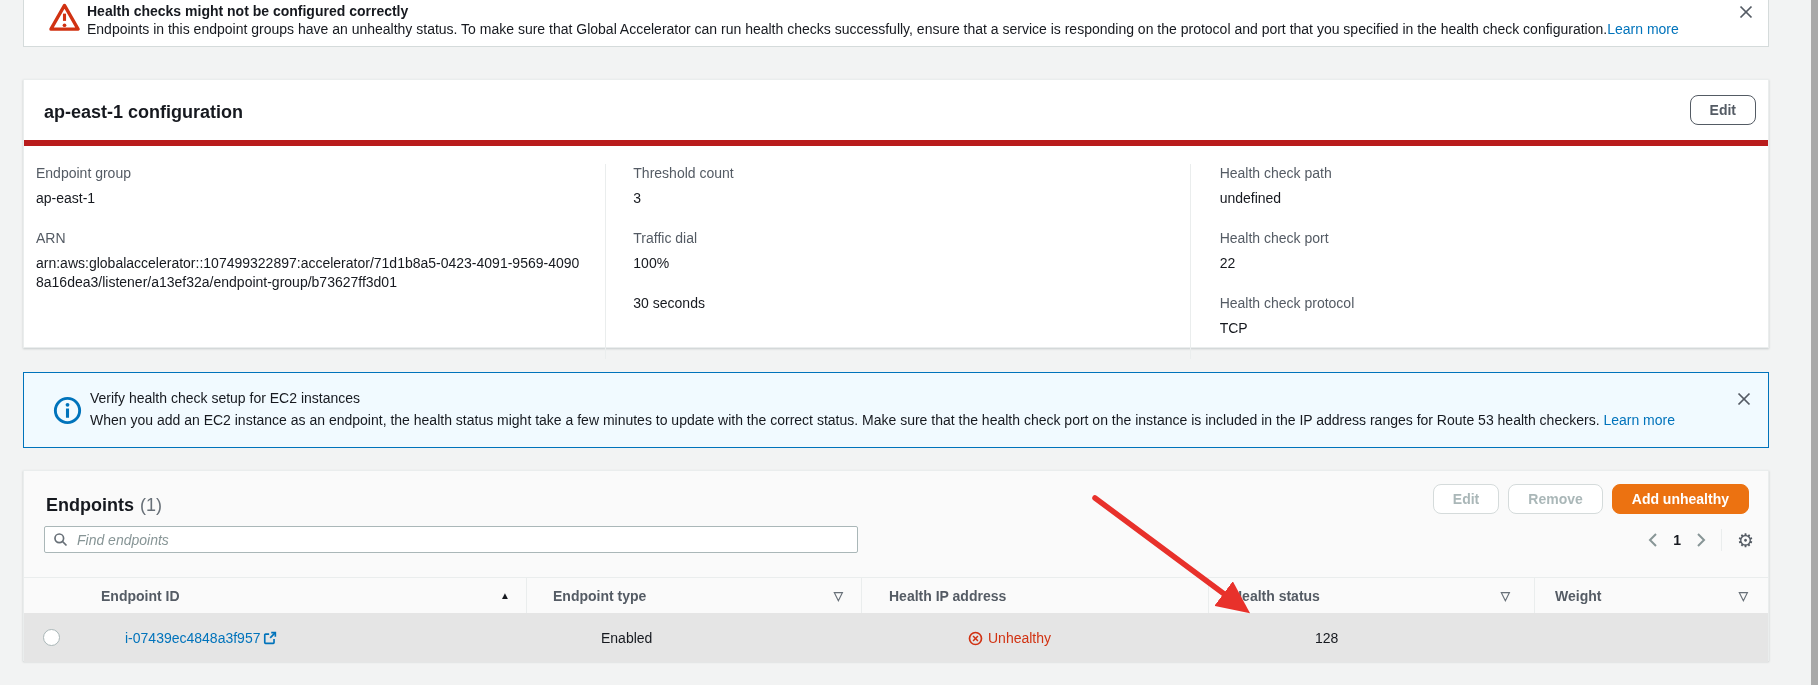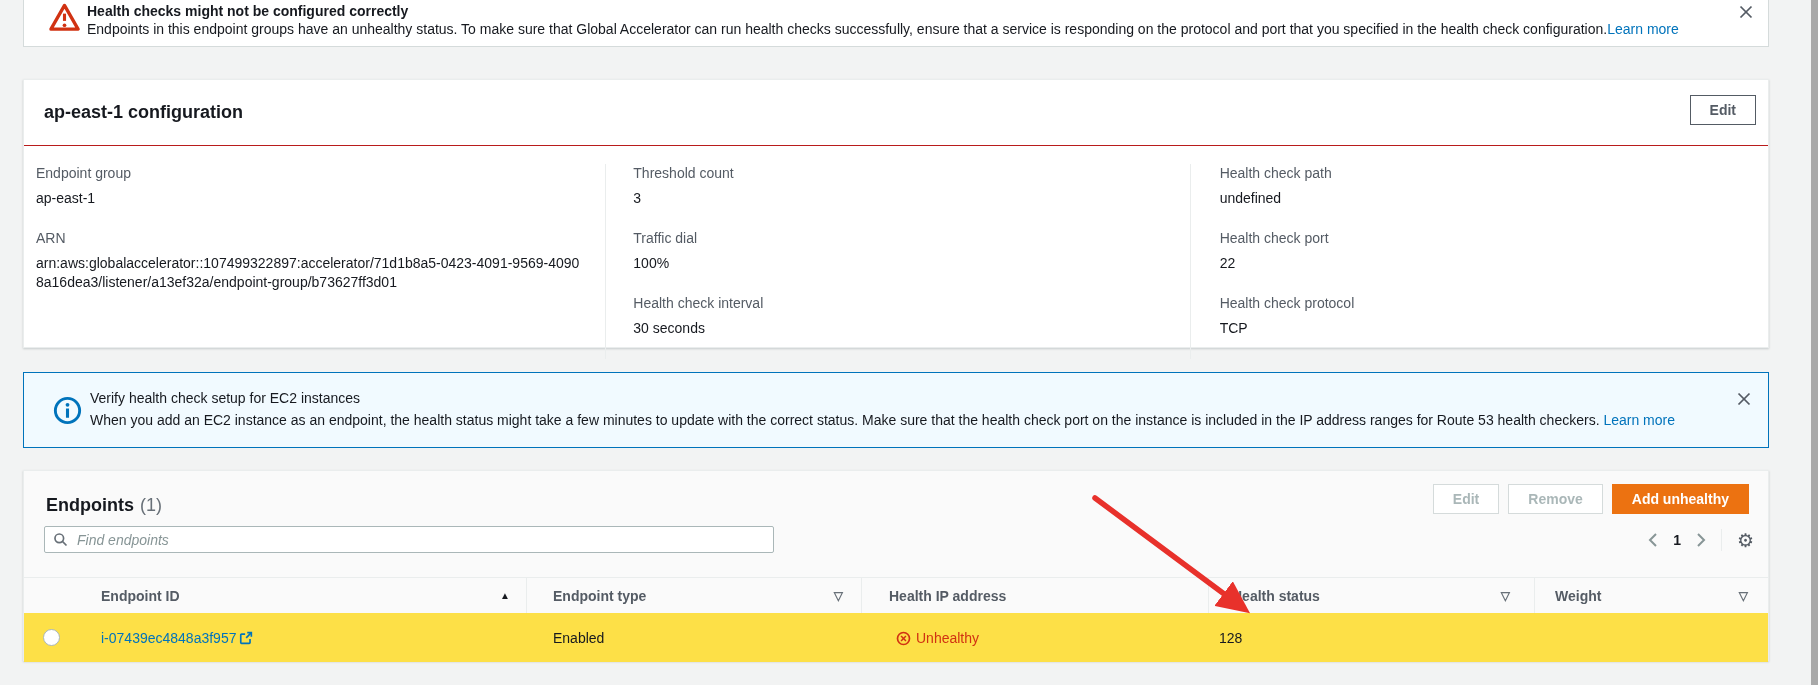--- a/index.html
+++ b/index.html
@@ -13,24 +13,24 @@
   .flash-warning{position:absolute;left:23px;top:-17px;width:1746px;height:64px;background:#fff;
                  border:1px solid #d5dbdb;box-sizing:border-box;}
   .flash-warning .w-icon{position:absolute;left:25px;top:18px;}
   .flash-warning .f-title{position:absolute;left:63px;top:19px;font-weight:bold;}
   .flash-warning .f-desc{position:absolute;left:63px;top:37px;white-space:nowrap;text-align:right;}
   .close-btn{position:absolute;width:20px;height:20px;display:flex;align-items:center;justify-content:center;cursor:pointer;}
   .flash-warning .close-btn{right:12px;top:18px;}
 
   
   .config{left:23px;top:79px;width:1746px;height:269px;}
-  .config-header{position:relative;height:66px;border-bottom:1px solid #b91c1c;box-sizing:border-box;}
+  .config-header{position:relative;height:66px;border-bottom:6px solid #b91c1c;box-sizing:border-box;}
   .config-title{position:absolute;left:20px;top:22px;font-size:18px;font-weight:bold;}
   .btn{display:inline-flex;align-items:center;justify-content:center;height:30px;box-sizing:border-box;
-       border-radius:0;font-weight:bold;font-size:14px;cursor:pointer;background:#fff;
+       border-radius:8px;font-weight:bold;font-size:14px;cursor:pointer;background:#fff;
        border:1px solid #545b64;color:#545b64;padding:0 19px;}
   .btn.disabled{border-color:#d5dbdb;color:#aab7b8;cursor:default;}
   .btn.primary{background:#ec7211;border-color:#ec7211;color:#fff;}
   .config-edit{position:absolute;right:12px;top:15px;}
   .config-body{display:flex;padding-top:18px;}
   .ccol{box-sizing:border-box;}
   .ccol1{width:582px;padding-left:12px;}
   .ccol2{width:585px;padding-left:27px;border-left:1px solid #eaeded;}
   .ccol3{width:579px;padding-left:29px;border-left:1px solid #eaeded;}
   .field{margin-bottom:21px;}
@@ -44,34 +44,34 @@
   .flash-info .i-icon{position:absolute;left:29px;top:23px;}
   .flash-info .f-title{position:absolute;left:66px;top:17px;font-weight:normal;}
   .flash-info .f-desc{position:absolute;left:66px;top:39px;white-space:nowrap;}
   .flash-info .close-btn{right:14px;top:16px;}
 
   
   .endpoints{left:23px;top:470px;width:1746px;height:191px;background:#fafafa;}
   .ep-title{position:absolute;left:22px;top:24px;font-size:18px;font-weight:bold;}
   .ep-count{color:#687078;font-weight:400;margin-left:6px;}
   .ep-buttons{position:absolute;right:19px;top:13px;display:flex;gap:9px;}
-  .search{position:absolute;left:20px;top:55px;width:730px;height:27px;background:#fff;
+  .search{position:absolute;left:20px;top:55px;width:814px;height:27px;background:#fff;
           border:1px solid #aab7b8;border-radius:2px;box-sizing:border-box;display:flex;align-items:center;padding:0 8px;}
   .search input{border:none;outline:none;background:transparent;flex:1;font-family:"Liberation Sans",sans-serif;
                 font-size:14px;color:#16191f;margin-left:7px;}
   .search input::placeholder{font-style:italic;color:#879596;}
   .pagination{position:absolute;right:14px;top:57px;display:flex;align-items:center;gap:15px;height:24px;}
   .page-num{font-weight:bold;color:#16191f;cursor:pointer;}
   .pg-div{width:1px;height:22px;background:#eaeded;}
   .gear{font-size:19px;color:#545b64;cursor:pointer;line-height:1;}
   .chev{cursor:pointer;display:flex;align-items:center;}
 
   .thead{position:absolute;left:0;right:0;top:106px;height:35px;background:#fafafa;
          border-top:1px solid #eaeded;border-bottom:1px solid #eaeded;box-sizing:content-box;display:flex;}
-  .trow{position:absolute;left:0;right:0;top:142px;height:49px;background:#fde047;display:flex;}
+  .trow{position:absolute;left:0;right:0;top:142px;height:49px;background:#e5e5e5;display:flex;gap:24px;}
   .cell{box-sizing:border-box;display:flex;align-items:center;}
   .c-sel{width:54px;justify-content:center;}
   .c-id{width:448px;padding-left:23px;padding-right:16px;}
   .c-type{width:335px;padding-left:26px;padding-right:18px;}
   .c-ip{width:347px;padding-left:27px;padding-right:18px;}
   .c-health{width:326px;padding-left:23px;padding-right:24px;}
   .c-weight{flex:1;padding-left:20px;padding-right:20px;}
   .thead .cell{color:#545b64;font-weight:bold;}
   .thead .c-type,.thead .c-ip,.thead .c-health,.thead .c-weight{border-left:1px solid #eaeded;}
   .th-inner{display:flex;align-items:center;justify-content:space-between;width:100%;gap:44px;}
@@ -123,21 +123,20 @@
       <div class="ccol ccol2">
         <div class="field">
           <div class="lbl">Threshold count</div>
           <div class="val">3</div>
         </div>
         <div class="field">
           <div class="lbl">Traffic dial</div>
           <div class="val">100%</div>
         </div>
         <div class="field">
-          <div class="lbl">Health check interval</div>
           <div class="val">30 seconds</div>
         </div>
       </div>
       <div class="ccol ccol3">
         <div class="field">
           <div class="lbl">Health check path</div>
           <div class="val">undefined</div>
         </div>
         <div class="field">
           <div class="lbl">Health check port</div>

